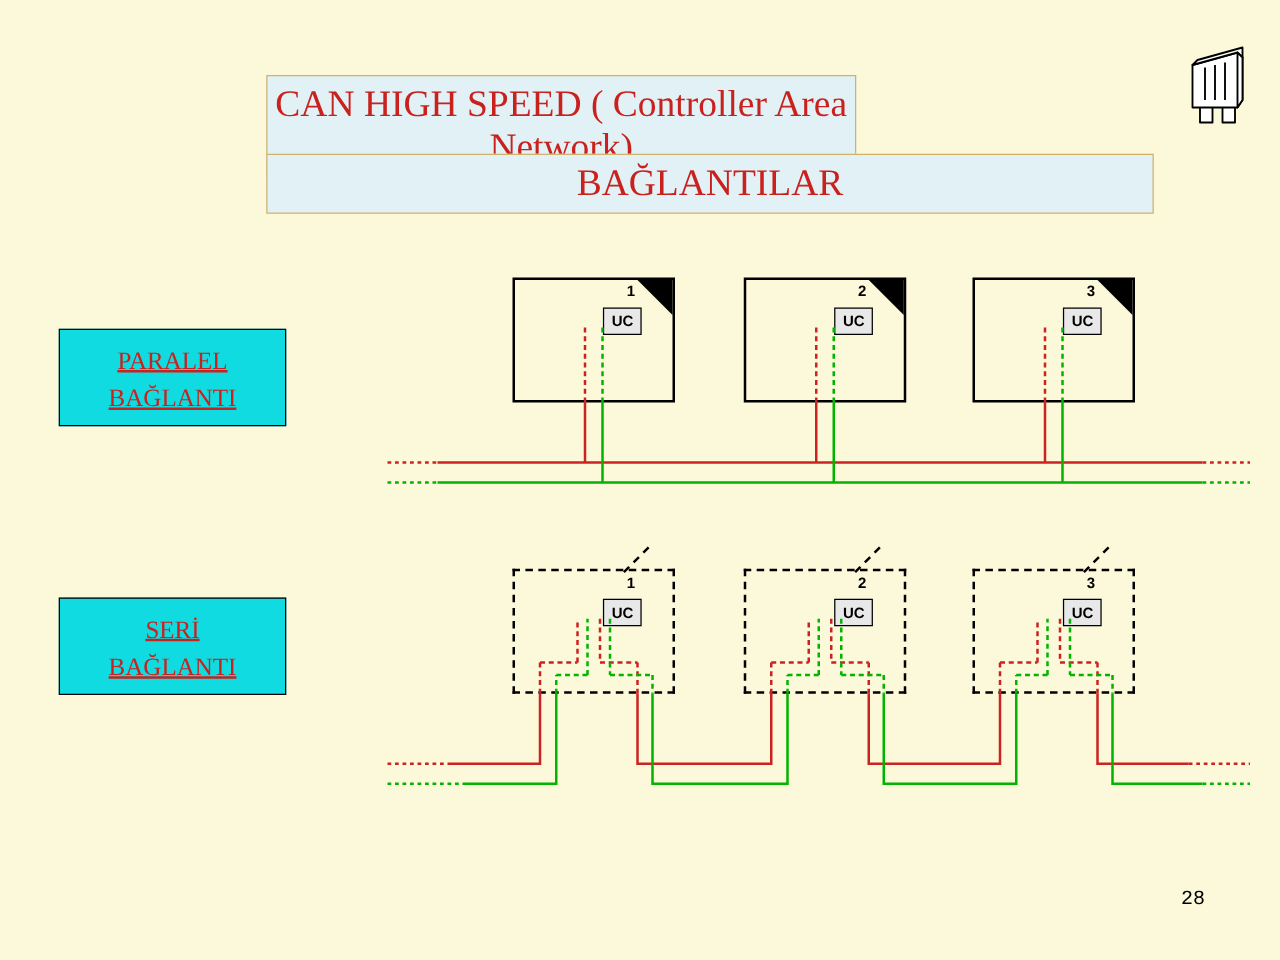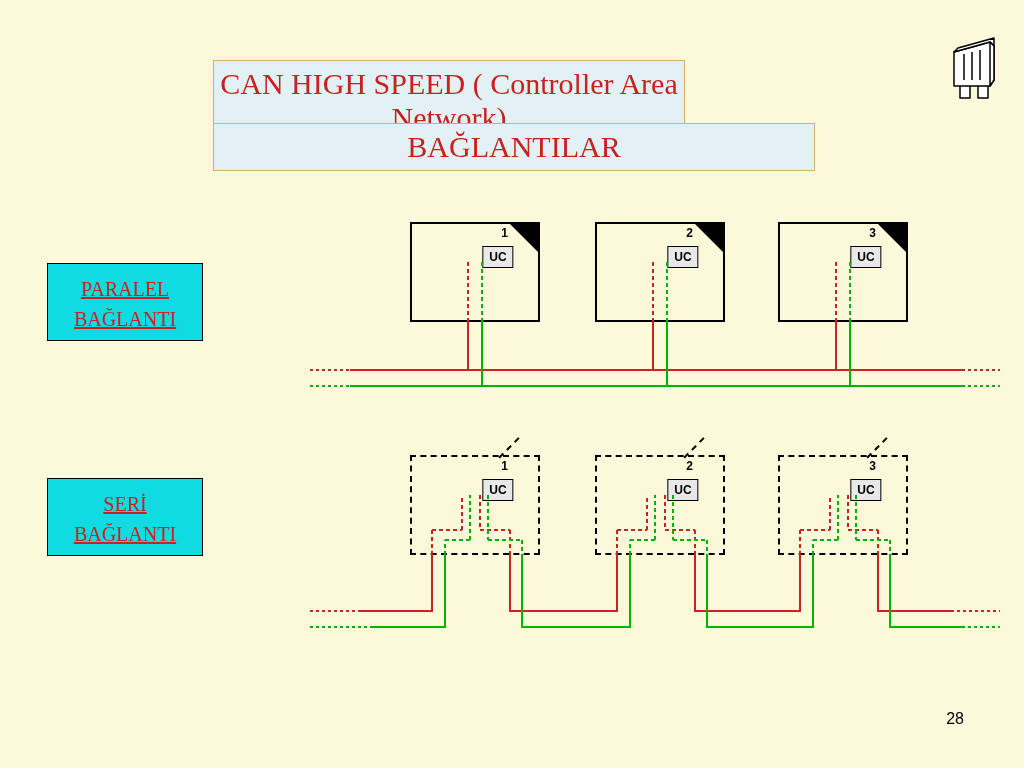--- a/index.html
+++ b/index.html
@@ -15,42 +15,42 @@
   .title-box {
     position: absolute;
     border: 1px solid #d2b26b;
     background: #e1f1f6;
     text-align: center;
     color: #c9221e;
     font-size: 30px;
     padding: 6px 0;
   }
   #title-main { left: 213px; top: 60px;  width: 472px; }
-  #title-sub  { left: 213px; top: 123px; width: 602px; }
+  #title-sub  { left: 213px; top: 123px; width: 710px; }
 
   .side-label {
     position: absolute;
     background: #10dbe0;
     border: 1px solid #000;
-    width: 156px;
+    width: 182px;
     text-align: center;
     color: #c9221e;
     font-size: 20px;
     text-decoration: underline;
     padding: 10px 0 6px 0;
     line-height: 1.5;
   }
   #label-paralel { left: 47px; top: 263px; }
   #label-seri    { left: 47px; top: 478px; }
 
   .page-num {
     position: absolute;
     right: 60px;
     bottom: 40px;
-    font-family: Liberation Sans, sans-serif;
+    font-family: Liberation Mono, monospace;
     font-size: 16px;
     color: #000;
   }
 
   
   .corner-icon {
     position: absolute;
     right: 18px;
     top: 32px;
     width: 64px;

